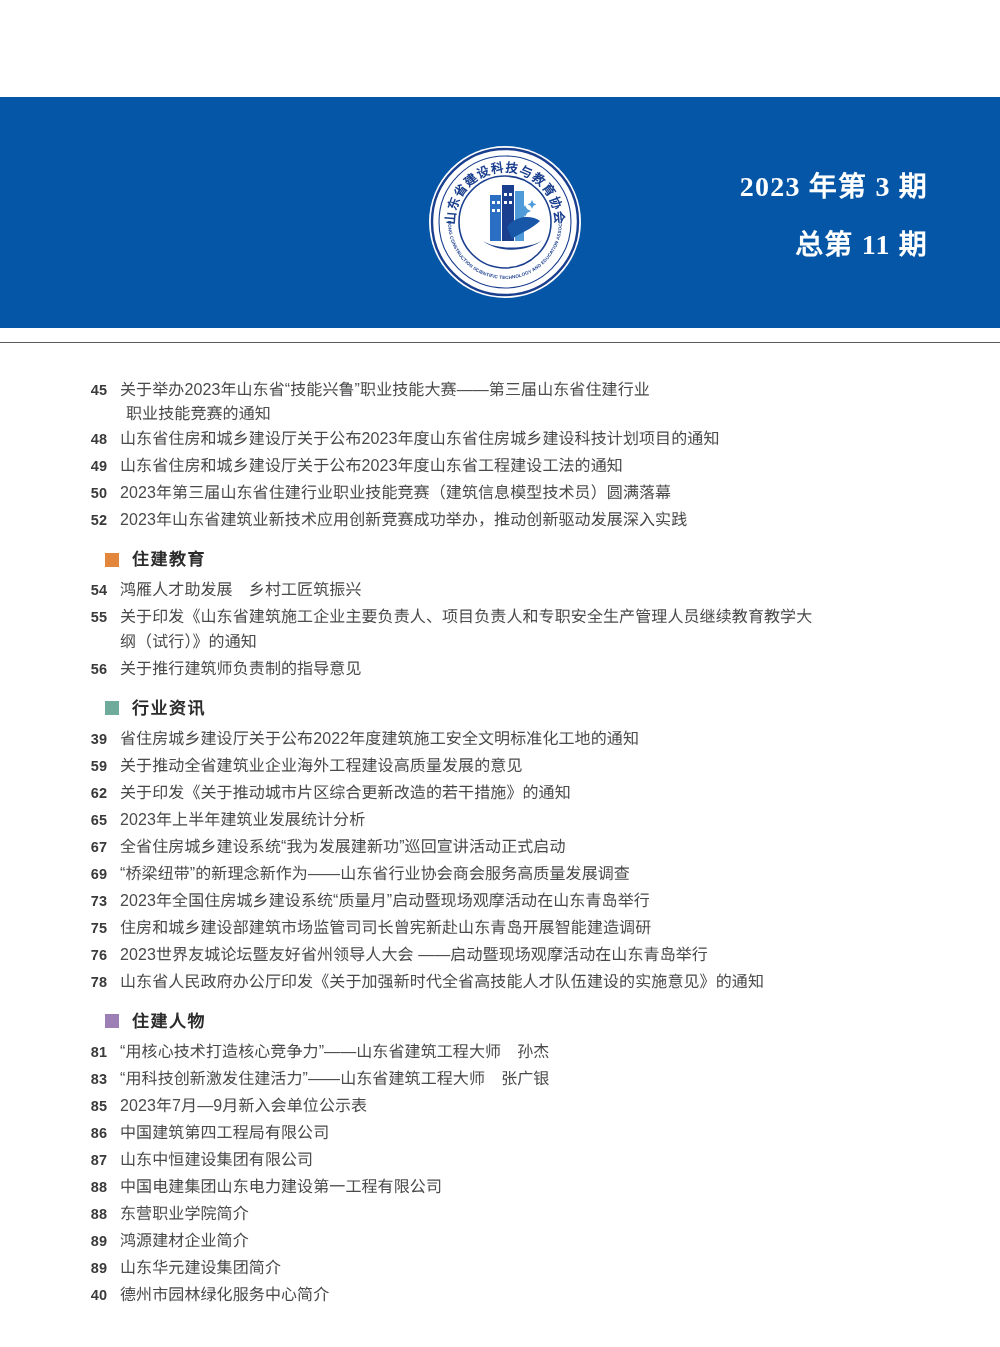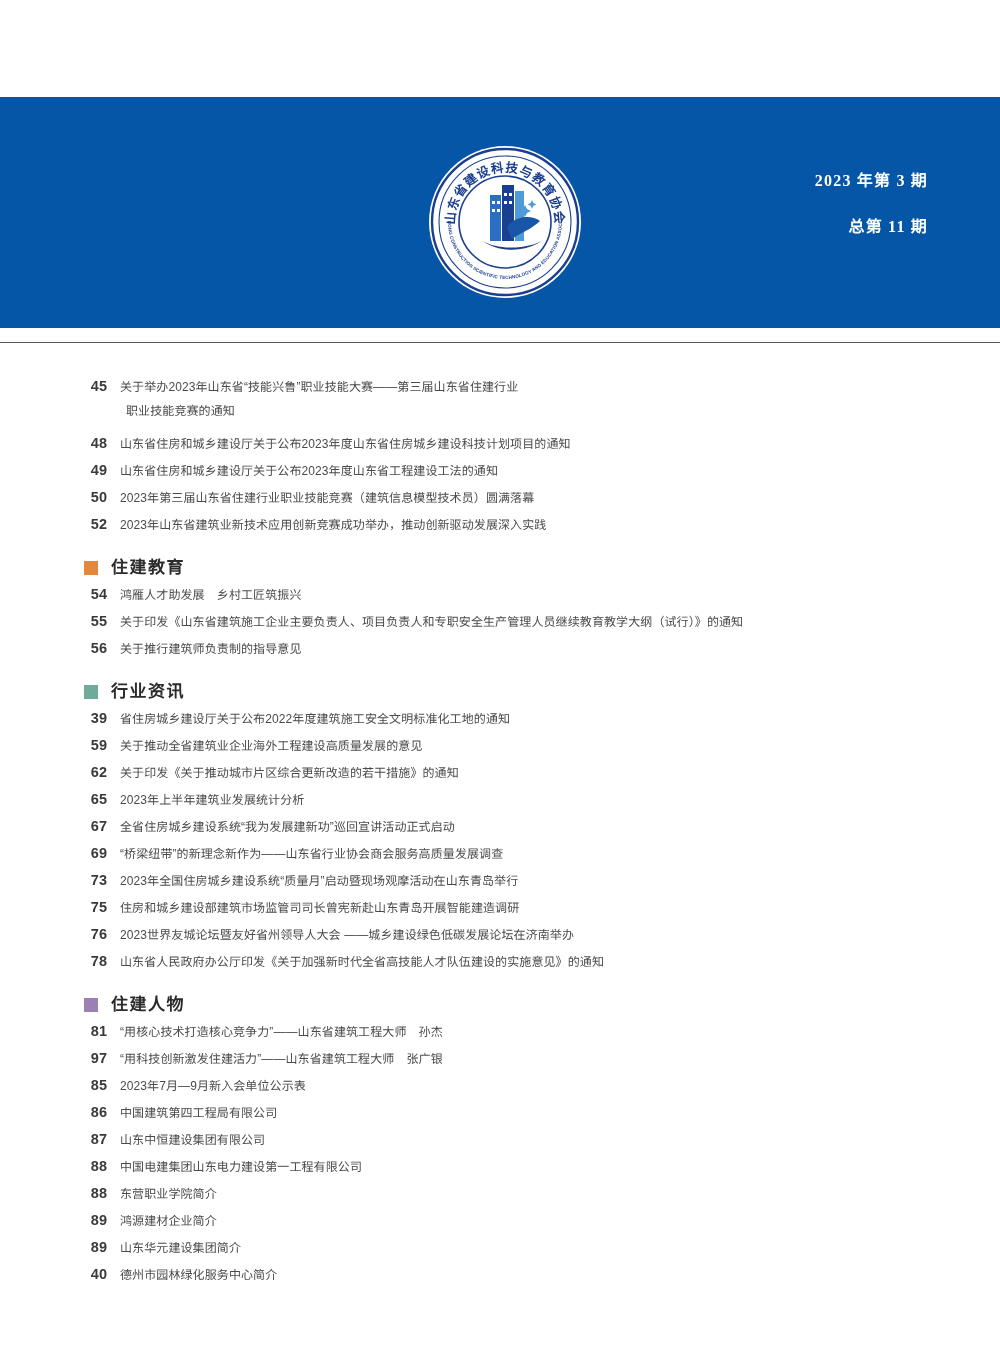--- a/index.html
+++ b/index.html
@@ -48,21 +48,21 @@
   .issue-block {
     position: absolute;
     right: 72px;
     top: 76px;
     text-align: right;
     color: #ffffff;
   }
   .issue-line {
     font-family: "Liberation Serif", "DejaVu Serif", serif;
     font-weight: bold;
-    font-size: 16px;
+    font-size: 28px;
     letter-spacing: 1.2px;
     white-space: nowrap;
     line-height: 1;
   }
   .issue-line.primary { margin-bottom: 30px; }
 
   
   .top-rule {
     position: absolute;
     left: 0;
@@ -92,38 +92,38 @@
     text-align: right;
     padding-right: 13px;
     font-weight: bold;
     font-size: 14.5px;
     color: #3a3a3a;
     font-family: "Liberation Sans", sans-serif;
     padding-left: 16px;
   }
   .toc-entry .entry-title {
     flex: 1 1 auto;
-    font-size: 12px;
+    font-size: 16px;
     color: #4a4a4a;
     line-height: 1.55;
     letter-spacing: 0.1px;
     max-width: 700px;
   }
   
   .toc-entry.cont .page-no { visibility: hidden; }
-  .toc-entry.cont { margin-top: -3px; margin-bottom: 8px; }
+  .toc-entry.cont { margin-top: -3px; margin-bottom: 0; }
   .toc-entry.cont .entry-title { padding-left: 6px; }
 
   
   .section-head {
     display: flex;
     align-items: center;
     margin-top: 18px;
     margin-bottom: 10px;
-    padding-left: 84px;
+    padding-left: 105px;
   }
   .section-head .marker {
     width: 14px;
     height: 14px;
     flex: 0 0 14px;
     margin-right: 13px;
   }
   .section-head .section-label {
     font-size: 17px;
     font-weight: bold;
@@ -259,36 +259,36 @@
     <div class="toc-entry">
       <span class="page-no">73</span>
       <span class="entry-title">2023年全国住房城乡建设系统“质量月”启动暨现场观摩活动在山东青岛举行</span>
     </div>
     <div class="toc-entry">
       <span class="page-no">75</span>
       <span class="entry-title">住房和城乡建设部建筑市场监管司司长曾宪新赴山东青岛开展智能建造调研</span>
     </div>
     <div class="toc-entry">
       <span class="page-no">76</span>
-      <span class="entry-title">2023世界友城论坛暨友好省州领导人大会 ——城乡建设绿色低碳发展论坛在济南举办</span>
+      <span class="entry-title">2023世界友城论坛暨友好省州领导人大会 ——启动暨现场观摩活动在山东青岛举行</span>
     </div>
     <div class="toc-entry">
       <span class="page-no">78</span>
       <span class="entry-title">山东省人民政府办公厅印发《关于加强新时代全省高技能人才队伍建设的实施意见》的通知</span>
     </div>
     <div class="section-head">
       <span class="marker" style="background: rgb(155, 127, 181);"></span>
       <span class="section-label">住建人物</span>
     </div>
     <div class="toc-entry">
       <span class="page-no">81</span>
       <span class="entry-title">“用核心技术打造核心竞争力”——山东省建筑工程大师　孙杰</span>
     </div>
     <div class="toc-entry">
-      <span class="page-no">97</span>
+      <span class="page-no">83</span>
       <span class="entry-title">“用科技创新激发住建活力”——山东省建筑工程大师　张广银</span>
     </div>
     <div class="toc-entry">
       <span class="page-no">85</span>
       <span class="entry-title">2023年7月—9月新入会单位公示表</span>
     </div>
     <div class="toc-entry">
       <span class="page-no">86</span>
       <span class="entry-title">中国建筑第四工程局有限公司</span>
     </div>

